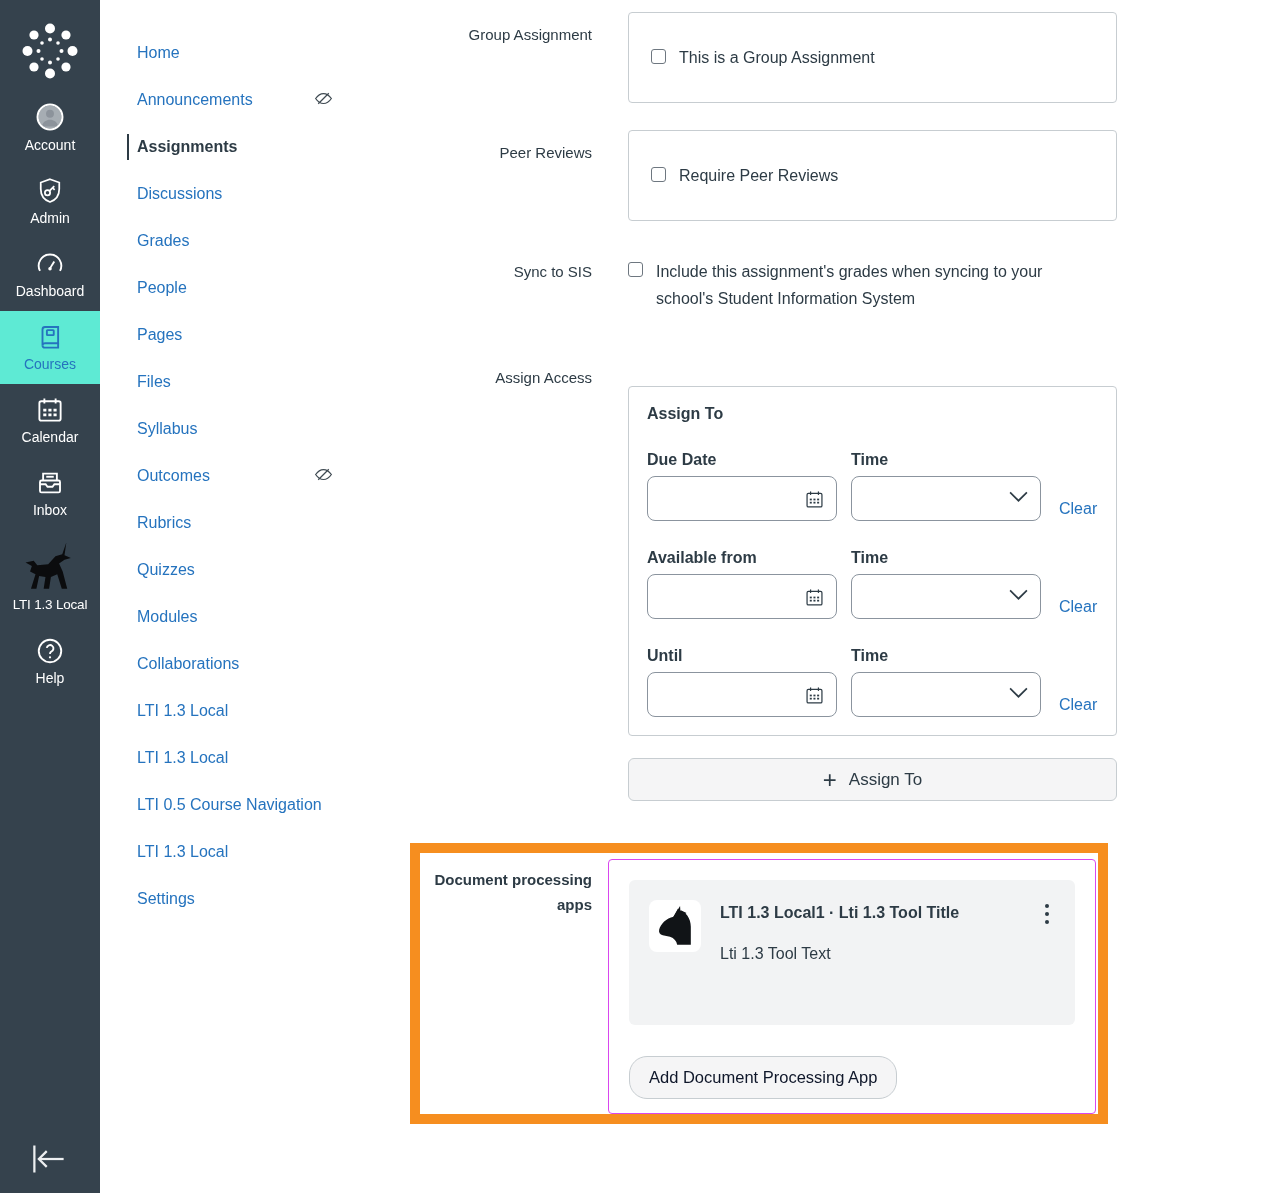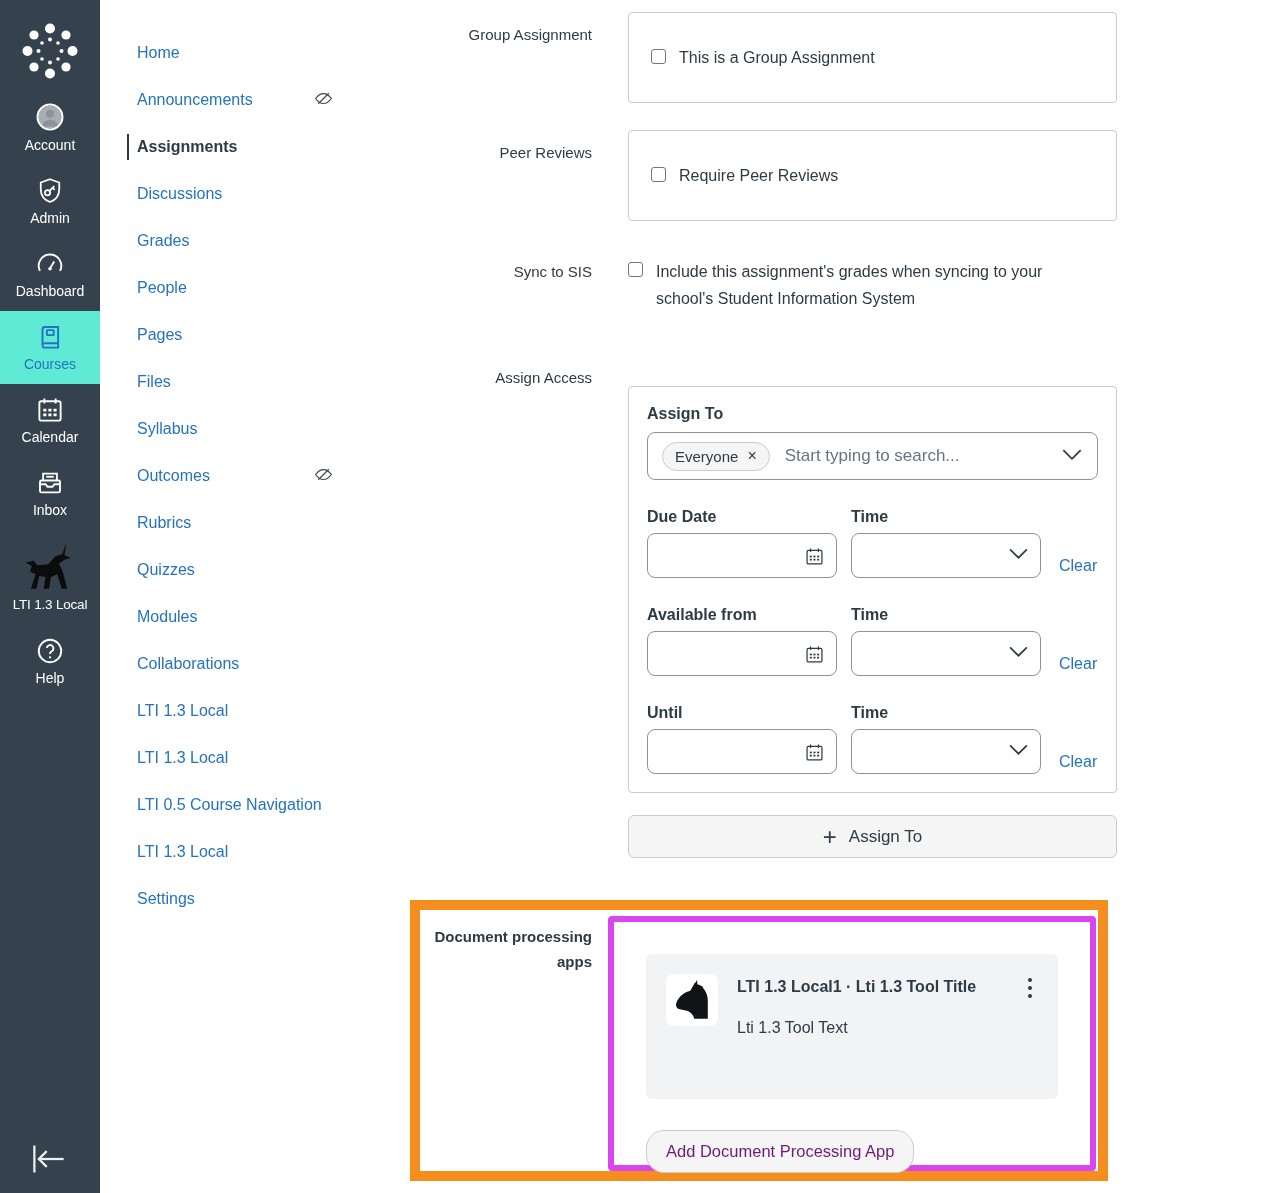--- a/index.html
+++ b/index.html
@@ -71,34 +71,34 @@
   .assign-to-btn { margin-top: 22px; width: 100%; height: 43px; background: #F5F5F6;
     border: 1px solid #C7CDD1; border-radius: 6px; display: flex; align-items: center;
     justify-content: center; gap: 12px; font-size: 17px; color: #2D3B45; cursor: pointer;
     font-family: "Liberation Sans", sans-serif; }
 
   
   .doc-section { margin-top: 42px; margin-left: 0; width: 698px;
     border: 10px solid #F68E1F; padding: 6px 0 0 0; height: 281px; display: flex; }
   .doc-label { width: 172px; flex: 0 0 172px; text-align: right; font-size: 15px;
     line-height: 25px; padding-top: 8px; font-weight: bold; }
-  .doc-box { margin-left: 16px; width: 488px; flex: 0 0 488px; border: 6px solid #d946ef;
-    border-radius: 4px; background: #fff; padding: 32px; height: 255px; }
+  .doc-box { margin-left: 16px; width: 488px; flex: 0 0 488px; border: 1px solid #d946ef;
+    border-radius: 4px; background: #fff; padding: 20px; height: 255px; }
   .tool-card { background: #F2F3F4; border-radius: 6px; padding: 20px; display: flex;
     align-items: flex-start; min-height: 145px; }
   .tool-icon { width: 52px; height: 52px; background: #fff; border-radius: 8px;
     flex: 0 0 52px; display: flex; align-items: center; justify-content: center; }
   .tool-text { margin-left: 19px; width: 248px; }
   .tool-title { font-size: 16px; font-weight: bold; line-height: 25px; }
   .tool-sub { font-size: 16px; margin-top: 20px; }
   .kebab { margin-left: auto; padding: 4px 6px; display: flex; flex-direction: column;
     gap: 4px; cursor: pointer; }
   .kebab span { width: 4px; height: 4px; border-radius: 50%; background: #2D3B45; }
   .add-doc-btn { margin-top: 31px; padding: 11px 19px; background: #F5F5F6;
-    border: 1px solid #C7CDD1; border-radius: 18px; font-size: 16.5px; color: #701a75;
+    border: 1px solid #C7CDD1; border-radius: 18px; font-size: 16.5px; color: #0f172a;
     cursor: pointer; font-family: "Liberation Sans", sans-serif; }
 </style>
 </head>
 <body>
 
 <div id="app">
 
   <nav id="global-nav">
     <div class="gn-logo">
       <svg viewBox="0 0 58 58" width="58" height="58">
@@ -309,32 +309,20 @@
         </label>
       </div>
     </div>
 
     <div class="form-row mt-assign">
       <div class="form-label" style="padding-top:0">Assign Access</div>
       <div class="form-control">
         <div class="assign-box">
           <div class="assign-heading">Assign To</div>
 
-          <div class="combo">
-            <span class="pill">
-              <span>Everyone</span>
-              <span class="x">×</span>
-            </span>
-            <span class="placeholder">Start typing to search...</span>
-            <span class="chev">
-              <svg viewBox="0 0 20 12" width="22" height="13" fill="none" stroke="#2D3B45" stroke-width="1.6">
-                <polyline points="2,2 10,10 18,2"></polyline>
-              </svg>
-            </span>
-          </div>
 
           <div class="dt-group">
             <div class="dt-col">
               <div class="dt-label">Due Date</div>
               <div class="dt-input">
                 <span></span>
                 <span class="in-icon">
                   <svg viewBox="0 0 24 24" width="21" height="21" fill="none" stroke="#2D3B45" stroke-width="1.4">
                     <rect x="3.5" y="5" width="17" height="15.5" rx="1.5"></rect>
                     <line x1="7.5" y1="2.8" x2="7.5" y2="6.8"></line>

